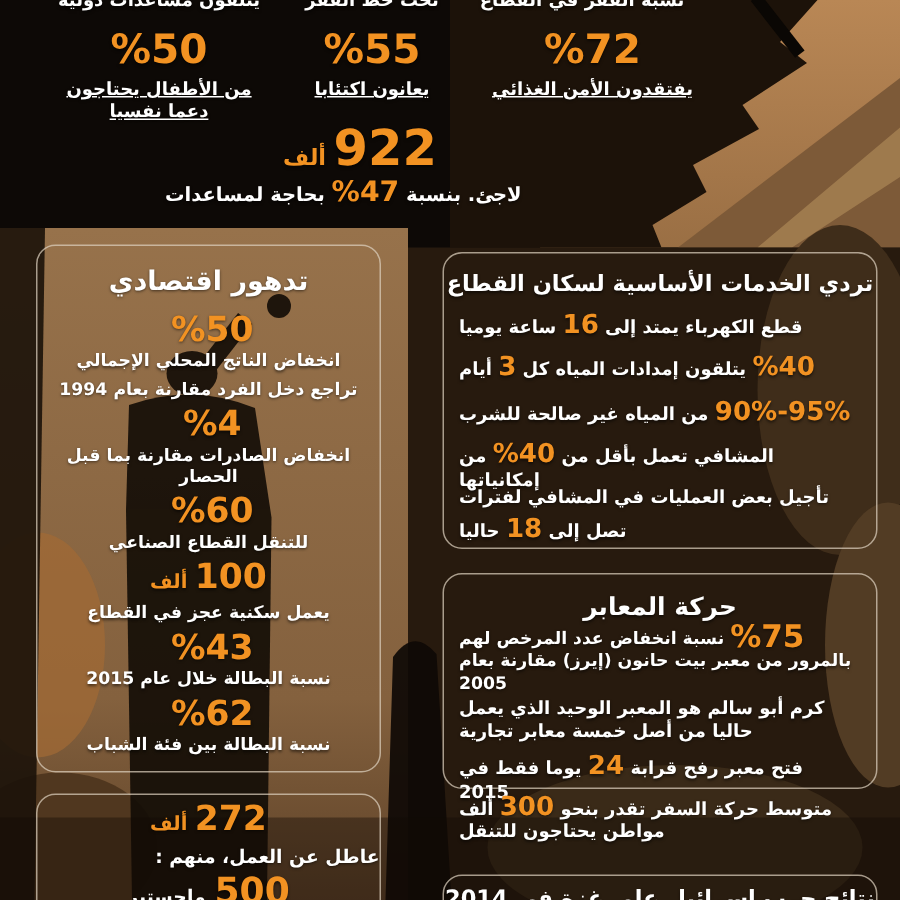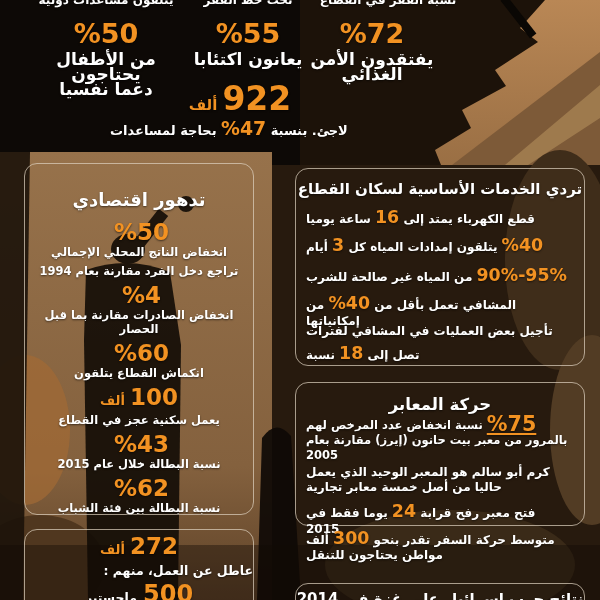--- a/index.html
+++ b/index.html
@@ -6,35 +6,35 @@
   .canvas{
     position:relative;width:600px;height:600px;overflow:hidden;
     font-family:"DejaVu Sans",sans-serif;font-weight:bold;color:#fff;
     direction:rtl;background:#191008;
   }
   .canvas *{box-sizing:border-box;}
   .bg{position:absolute;top:0;left:0;width:600px;height:600px;}
   .txt{text-shadow:0 1px 2px rgba(0,0,0,.55);}
   .o{color:#f29222;}
   .b{font-size:1.45em;}
-  .xl{font-size:1.8em;vertical-align:-2px;text-decoration:underline;}
+  .xl{font-size:1.8em;vertical-align:-2px;}
   
   .frag{position:absolute;top:-7px;width:170px;text-align:center;font-size:12px;line-height:14px;}
   .stat-col{position:absolute;top:20px;width:170px;text-align:center;}
   .stat-value{font-size:27px;line-height:28px;color:#f29222;}
-  .stat-label{font-size:17px;line-height:15px;margin-top:4px;}
+  .stat-label{font-size:12px;line-height:15px;margin-top:4px;text-decoration:underline;}
   .numrow{display:flex;justify-content:center;align-items:baseline;gap:5px;color:#f29222;}
   .ref-number{position:absolute;left:150px;top:82px;width:180px;font-size:33px;line-height:34px;}
   .ref-number .unit{font-size:15px;}
   .ref-line{position:absolute;left:110px;top:120px;width:260px;text-align:left;font-size:13px;line-height:17px;}
   
   .box{position:absolute;border:1px solid rgba(221,208,190,.72);border-radius:13px;}
   .box-title{text-align:center;font-size:16px;line-height:20px;white-space:nowrap;}
   
-  .ebox{left:24px;top:163px;width:230px;height:352px;padding-top:24px;}
+  .ebox{left:24px;top:163px;width:230px;height:352px;padding-top:12px;}
   .ebox .box-title{font-size:18px;line-height:23px;margin-bottom:9px;}
   .ebox-stat{text-align:center;margin-bottom:5px;}
   .ev{font-size:23px;line-height:25px;}
   .ev .unit{font-size:13px;}
   .el{font-size:11.5px;line-height:14px;}
   
   .ubox{left:24px;top:529px;width:230px;height:100px;padding-top:4px;text-align:center;}
   .ubox .numrow{font-size:23px;line-height:25px;}
   .ubox .numrow .unit{font-size:13px;}
   .u-label{font-size:12.5px;line-height:16px;margin-top:1px;text-align:right;}
@@ -89,21 +89,21 @@
       <path d="M86,270 Q128,255 170,272 L181,345 L178,600 L88,600 L84,340 Z"></path>
     </g>
     <path d="M262,438 Q276,418 291,436 L301,600 L257,600 Z" fill="#0e0905" opacity="0.92"></path>
     <rect x="0" y="545" width="600" height="55" fill="#120b06" opacity="0.4"></rect>
   </svg>
 
   <div class="frag txt" style="left:303px">نسبة الفقر في القطاع</div>
   <div class="frag txt" style="left:163px">تحت خط الفقر</div>
   <div class="frag txt" style="left:21px">يتلقون مساعدات دولية</div>
 
-  <div class="stat-col txt" style="left:287px">
+  <div class="stat-col txt" style="left:310px">
     <div class="stat-value" dir="ltr">%72</div>
     <div class="stat-label">يفتقدون الأمن الغذائي</div>
   </div>
   <div class="stat-col txt" style="left:163px">
     <div class="stat-value" dir="ltr">%55</div>
     <div class="stat-label">يعانون اكتئابا</div>
   </div>
   <div class="stat-col txt" style="left:21px">
     <div class="stat-value" dir="ltr">%50</div>
     <div class="stat-label">من الأطفال يحتاجون</div>
@@ -133,21 +133,21 @@
           <span dir="ltr">%4</span>
           <span class="unit"></span>
         </div>
       <div class="el txt">انخفاض الصادرات مقارنة بما قبل الحصار</div>
     </div>
     <div class="ebox-stat">
       <div class="ev numrow txt">
           <span dir="ltr">%60</span>
           <span class="unit"></span>
         </div>
-      <div class="el txt">انكماش القطاع يتلقون</div>
+      <div class="el txt">للتنقل القطاع الصناعي</div>
     </div>
     <div class="ebox-stat">
       <div class="ev numrow txt">
           <span dir="ltr">100</span>
           <span class="unit">ألف</span>
         </div>
       <div class="el txt">يعمل سكنية عجز في القطاع</div>
     </div>
     <div class="ebox-stat">
       <div class="ev numrow txt">
@@ -178,21 +178,21 @@
 
   </div>
 
   <div class="box sbox">
     <div class="box-title txt">تردي الخدمات الأساسية لسكان القطاع</div>
     <div class="rline txt" style="top:40px"><span class="seg">قطع الكهرباء يمتد إلى</span> <span class="seg o b" dir="ltr">16</span> <span class="seg">ساعة يوميا</span></div>
     <div class="rline txt" style="top:68px"><span class="seg o b" dir="ltr">%40</span> <span class="seg">يتلقون إمدادات المياه كل</span> <span class="seg o b" dir="ltr">3</span> <span class="seg">أيام</span></div>
     <div class="rline txt" style="top:98px"><span class="seg o b" dir="ltr">90%-95%</span> <span class="seg">من المياه غير صالحة للشرب</span></div>
     <div class="rline txt" style="top:126px"><span class="seg">المشافي تعمل بأقل من</span> <span class="seg o b" dir="ltr">%40</span> <span class="seg">من إمكانياتها</span></div>
     <div class="rline txt" style="top:154px"><span class="seg">تأجيل بعض العمليات في المشافي لفترات</span></div>
-    <div class="rline txt" style="top:176px"><span class="seg">تصل إلى</span> <span class="seg o b" dir="ltr">18</span> <span class="seg">نسبة</span></div>
+    <div class="rline txt" style="top:176px"><span class="seg">تصل إلى</span> <span class="seg o b" dir="ltr">18</span> <span class="seg">حاليا</span></div>
   </div>
 
   <div class="box xbox">
     <div class="box-title txt">حركة المعابر</div>
     <div class="rline txt" style="top:34px;font-size:11.5px;line-height:15px"><span class="seg o xl" dir="ltr">%75</span> <span class="seg">نسبة انخفاض عدد المرخص لهم بالمرور من معبر بيت حانون (إيرز) مقارنة بعام 2005</span></div>
     <div class="rline txt" style="top:82px;line-height:15px"><span class="seg">كرم أبو سالم هو المعبر الوحيد الذي يعمل حاليا من أصل خمسة معابر تجارية</span></div>
     <div class="rline txt" style="top:120px"><span class="seg">فتح معبر رفح قرابة</span> <span class="seg o b" dir="ltr">24</span> <span class="seg">يوما فقط في 2015</span></div>
     <div class="rline txt" style="top:148px;line-height:15px"><span class="seg">متوسط حركة السفر تقدر بنحو</span> <span class="seg o b" dir="ltr">300</span> <span class="seg">ألف مواطن يحتاجون للتنقل</span></div>
   </div>
 

